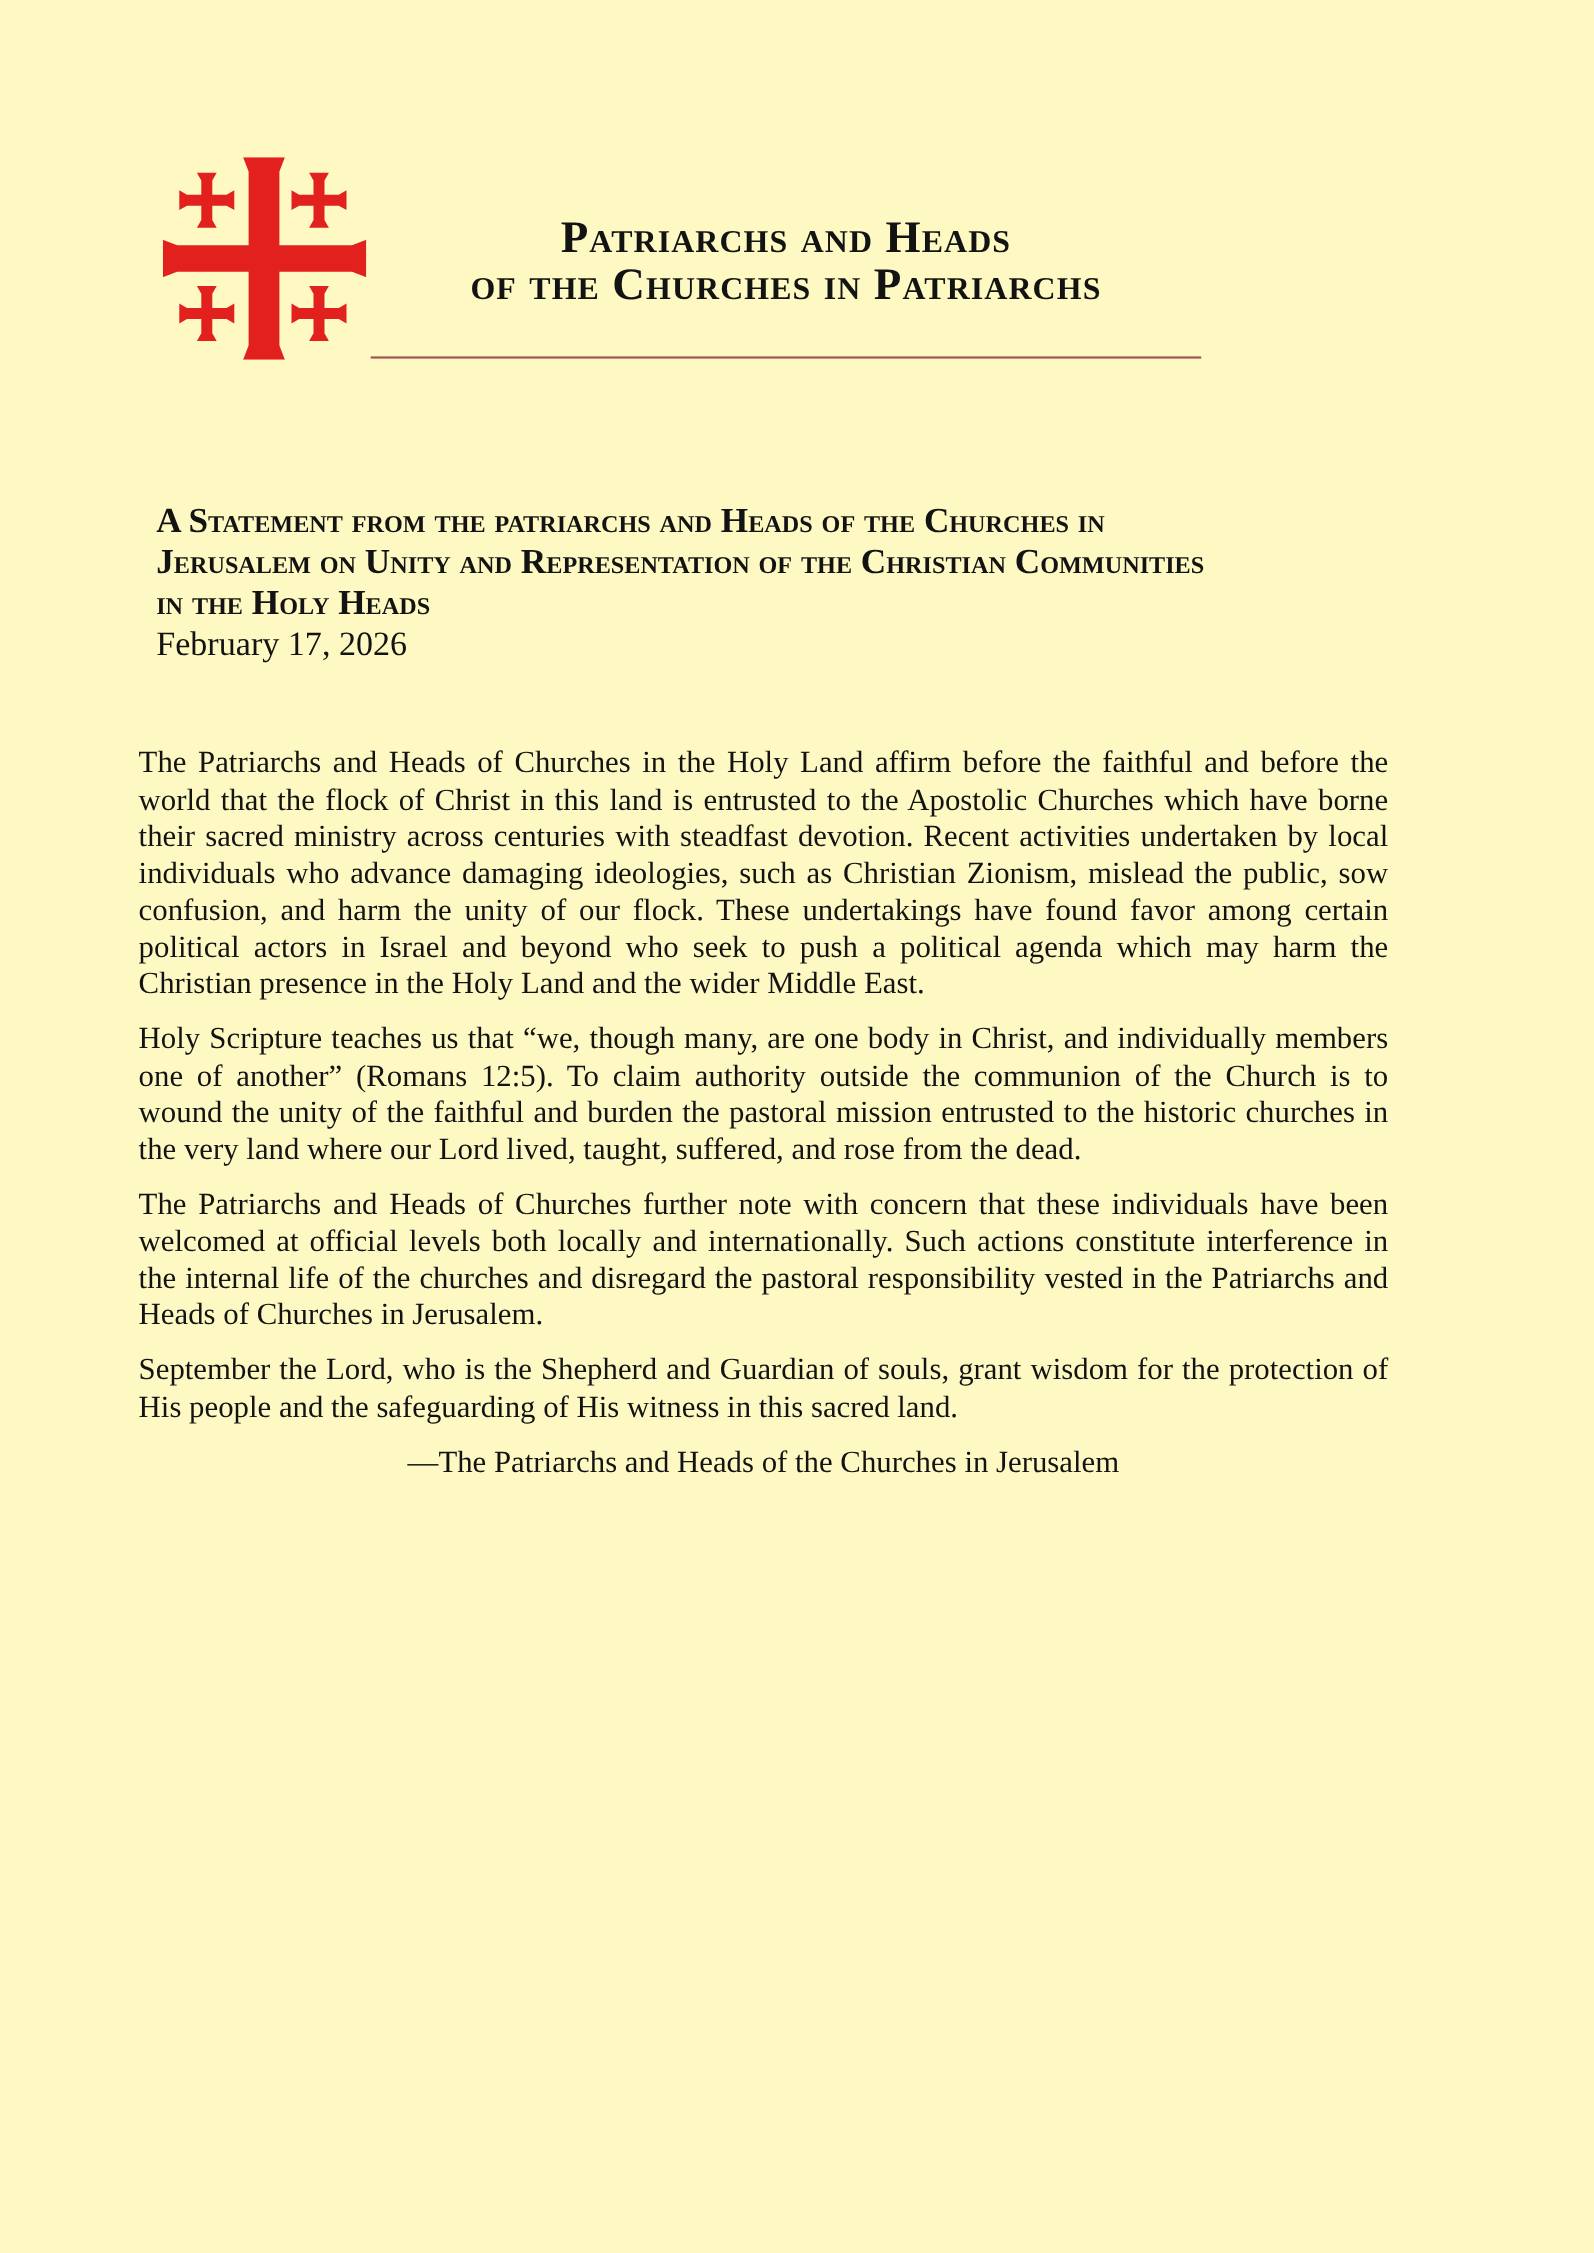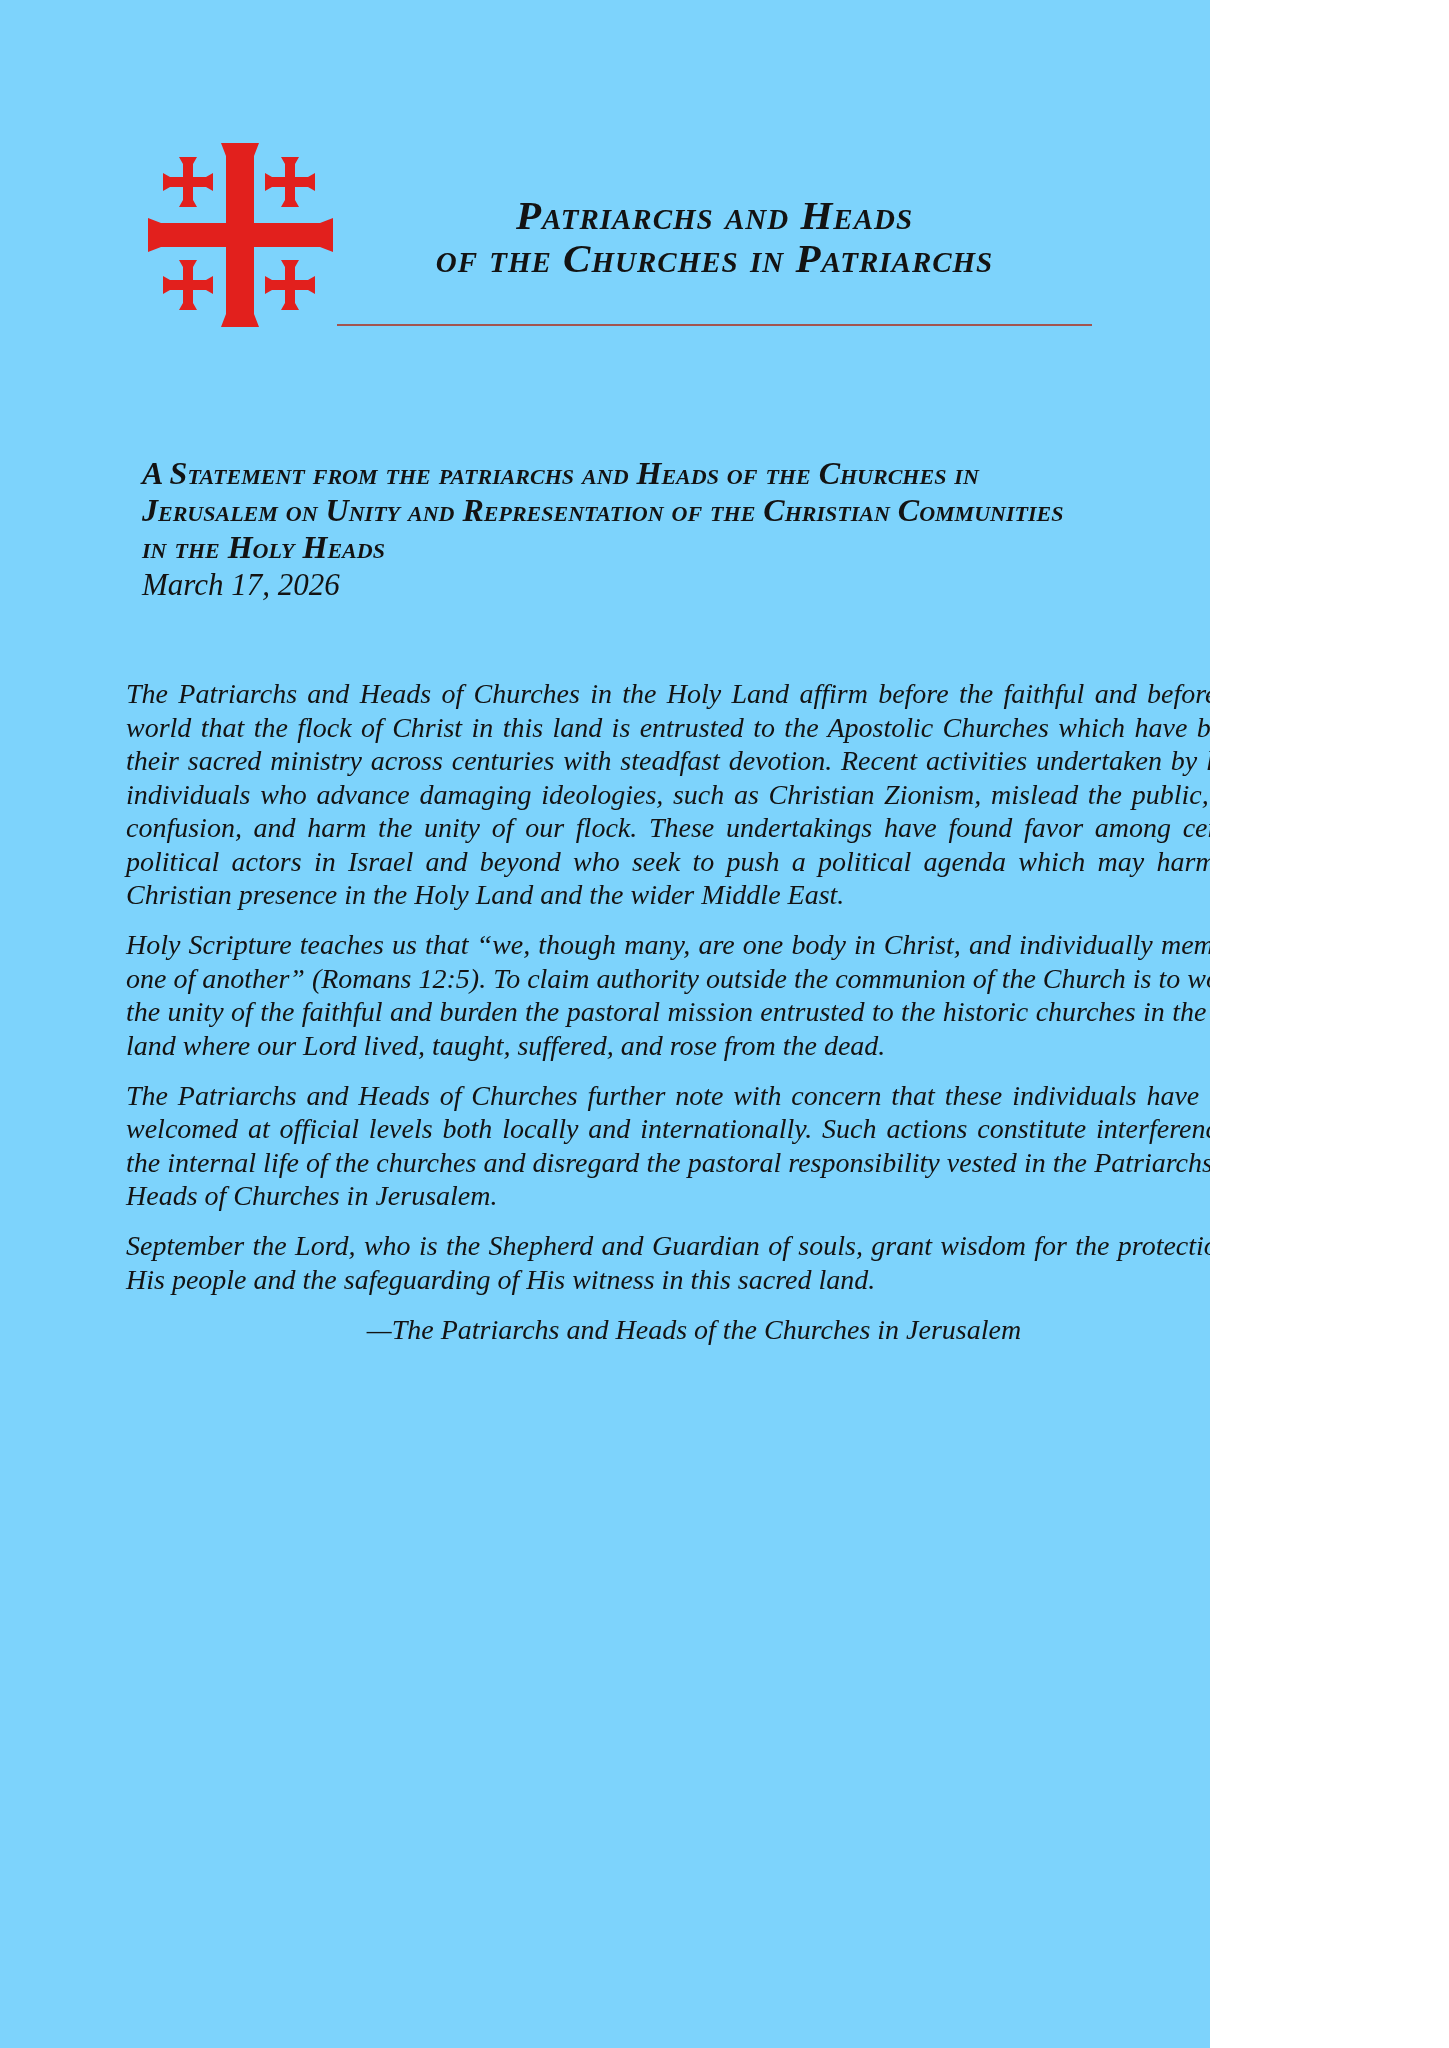--- a/index.html
+++ b/index.html
@@ -1,24 +1,23 @@
 <!DOCTYPE html>
 <html><head>
 <meta charset="utf-8">
 <style>
   html, body { margin: 0; padding: 0; background: #ffffff; }
   .page {
     position: relative;
-    width: 1210px;
+    width: 1449px;
     height: 2048px;
-    background: #7dd3fc;
+    background: #fef9c3;
     overflow: hidden;
     font-family: "Liberation Serif", "DejaVu Serif", serif;
     color: #131313;
-    font-style: italic;
   }
 
   
   .logo {
     position: absolute;
     left: 148px;
     top: 143px;
     width: 185px;
     height: 184px;
   }
@@ -116,21 +115,21 @@
   <div class="letterhead">
     <div class="org-name">Patriarchs and Heads</div>
     <div class="org-name">of the Churches in Patriarchs</div>
     <hr class="letterhead-divider">
   </div>
 
   <div class="doc-title">
     <div>A Statement from the patriarchs and Heads of the Churches in</div>
     <div>Jerusalem on Unity and Representation of the Christian Communities</div>
     <div>in the Holy Heads</div>
-    <div class="doc-date">March 17, 2026</div>
+    <div class="doc-date">February 17, 2026</div>
   </div>
 
   <div class="doc-body">
     <p>The Patriarchs and Heads of Churches in the Holy Land affirm before the faithful and before the world that the flock of Christ in this land is entrusted to the Apostolic Churches which have borne their sacred ministry across centuries with steadfast devotion. Recent activities undertaken by local individuals who advance damaging ideologies, such as Christian Zionism, mislead the public, sow confusion, and harm the unity of our flock. These undertakings have found favor among certain political actors in Israel and beyond who seek to push a political agenda which may harm the Christian presence in the Holy Land and the wider Middle East.</p>
     <p>Holy Scripture teaches us that “we, though many, are one body in Christ, and individually members one of another” (Romans 12:5). To claim authority outside the communion of the Church is to wound the unity of the faithful and burden the pastoral mission entrusted to the historic churches in the very land where our Lord lived, taught, suffered, and rose from the dead.</p>
     <p>The Patriarchs and Heads of Churches further note with concern that these individuals have been welcomed at official levels both locally and internationally. Such actions constitute interference in the internal life of the churches and disregard the pastoral responsibility vested in the Patriarchs and Heads of Churches in Jerusalem.</p>
     <p>September the Lord, who is the Shepherd and Guardian of souls, grant wisdom for the protection of His people and the safeguarding of His witness in this sacred land.</p>
     <p class="signature">—The Patriarchs and Heads of the Churches in Jerusalem</p>
   </div>
 

